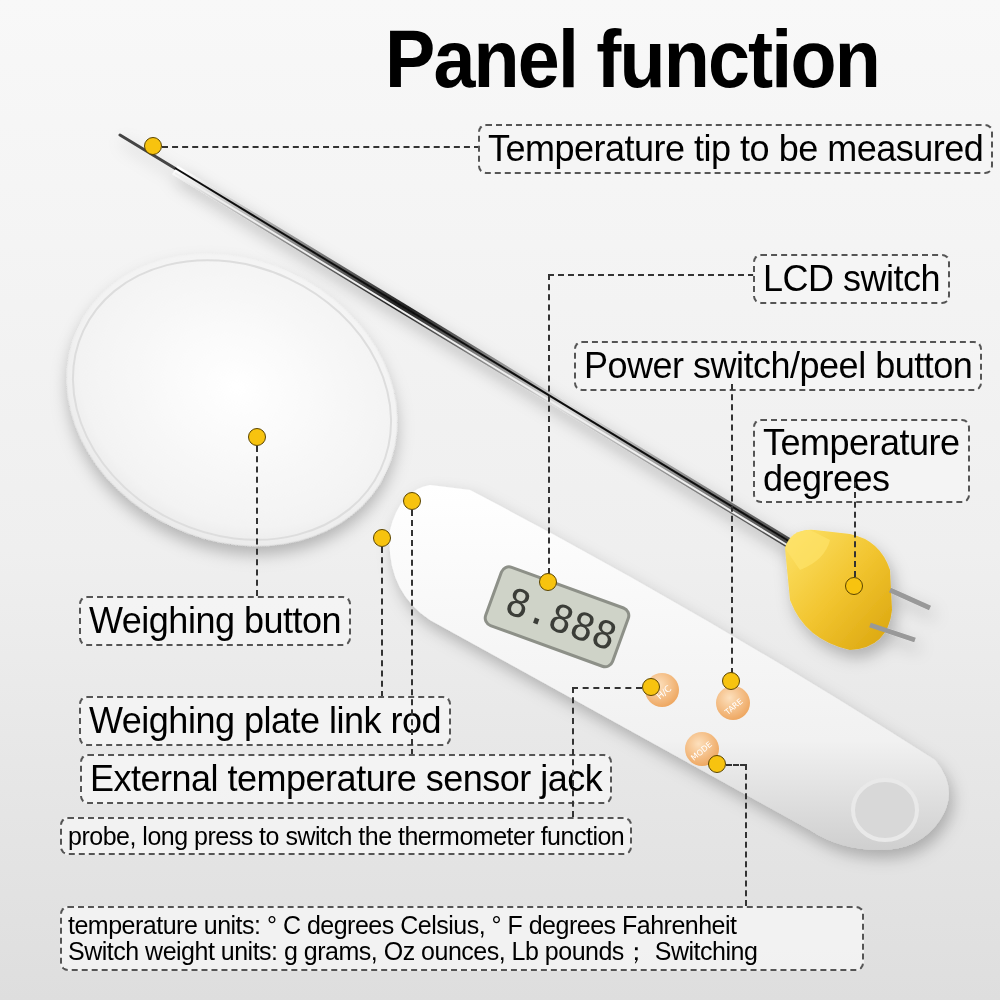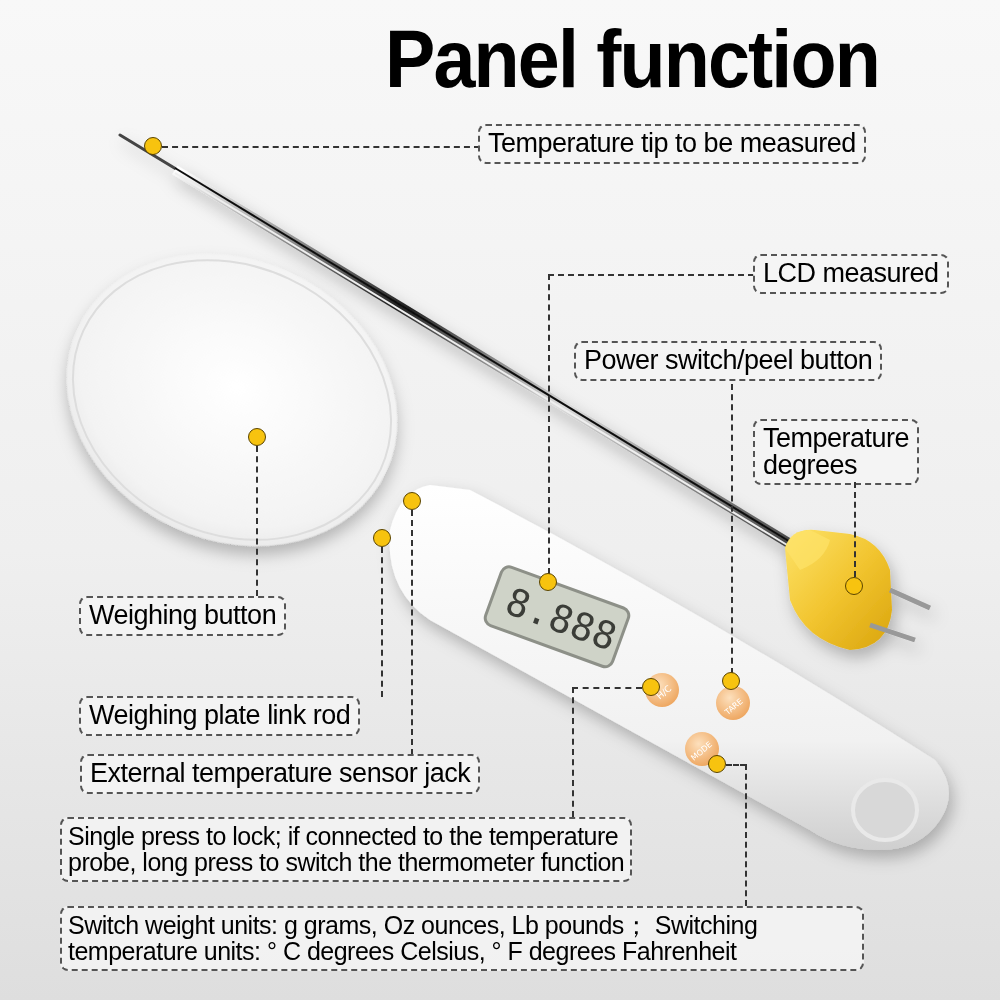--- a/index.html
+++ b/index.html
@@ -7,21 +7,21 @@
     width:1000px; height:1000px; position:relative; overflow:hidden;
     background: linear-gradient(180deg, #f8f8f8 0%, #efefef 55%, #dedede 100%);
     font-family: "Liberation Sans", "DejaVu Sans", sans-serif;
   }
   .title {
     position:absolute; left:385px; top:18px; font-size:82px; font-weight:bold;
     color:#000; letter-spacing:-2px; line-height:1; transform:scaleX(0.92); transform-origin:left top;
   }
   .label {
     position:absolute; border:2px dashed #555; border-radius:8px; background:rgba(245,245,245,0.85);
-    color:#000; font-size:27px; line-height:1.1; padding:3px 8px; white-space:nowrap;
+    color:#000; font-size:36px; line-height:1.1; padding:3px 8px; white-space:nowrap;
     letter-spacing:-0.5px;
   }
   .label.small { font-size:25px; line-height:1.05; padding:4px 6px; }
   .label.right { text-align:left; }
   .dline { position:absolute; border-color:#333; border-style:dashed; border-width:0; }
   .h { border-top-width:2px; height:0; }
   .v { border-left-width:2px; width:0; }
   .dot {
     position:absolute; width:18px; height:18px; border-radius:50%;
     background:#f7c30f; border:1.5px solid #5a4400; box-sizing:border-box; z-index:5;
@@ -102,21 +102,21 @@
 <div class="dot" style="left:144px;top:137px;"></div>
 <div class="dline h" style="left:162px;top:146px;width:318px;"></div>
 <div class="label" style="left:478px;top:124px;">
   <span>Temperature tip to be measured</span>
 </div>
 
 <div class="dline h" style="left:548px;top:274px;width:206px;"></div>
 <div class="dline v" style="left:548px;top:274px;height:300px;"></div>
 <div class="dot" style="left:539px;top:573px;"></div>
 <div class="label" style="left:753px;top:254px;">
-  <span>LCD measured</span>
+  <span>LCD switch</span>
 </div>
 
 <div class="label" style="left:574px;top:341px;">
   <span>Power switch/peel button</span>
 </div>
 <div class="dline v" style="left:731px;top:384px;height:290px;"></div>
 <div class="dot" style="left:722px;top:672px;"></div>
 
 <div class="label right" style="left:753px;top:419px;line-height:1.0;padding:4px 8px;">
   <div>Temperature</div>
@@ -140,23 +140,22 @@
 <div class="dot" style="left:403px;top:492px;"></div>
 <div class="dline v" style="left:411px;top:510px;height:245px;"></div>
 <div class="label" style="left:80px;top:754px;">
   <span>External temperature sensor jack</span>
 </div>
 
 <div class="dot" style="left:642px;top:678px;"></div>
 <div class="dline h" style="left:572px;top:687px;width:70px;"></div>
 <div class="dline v" style="left:572px;top:687px;height:130px;"></div>
 <div class="label small" style="left:60px;top:817px;">
-  <div>Single press to lock; if connected to the temperature</div>
   <div>probe, long press to switch the thermometer function</div>
 </div>
 
 <div class="dot" style="left:708px;top:755px;"></div>
 <div class="dline h" style="left:726px;top:764px;width:20px;"></div>
 <div class="dline v" style="left:745px;top:764px;height:142px;"></div>
 <div class="label small" style="left:60px;top:906px;width:788px;">
+  <div>temperature units: ° C degrees Celsius, ° F degrees Fahrenheit</div>
   <div>Switch weight units: g grams, Oz ounces, Lb pounds；  Switching</div>
-  <div>temperature units: ° C degrees Celsius, ° F degrees Fahrenheit</div>
 </div>
 
 </body></html>

